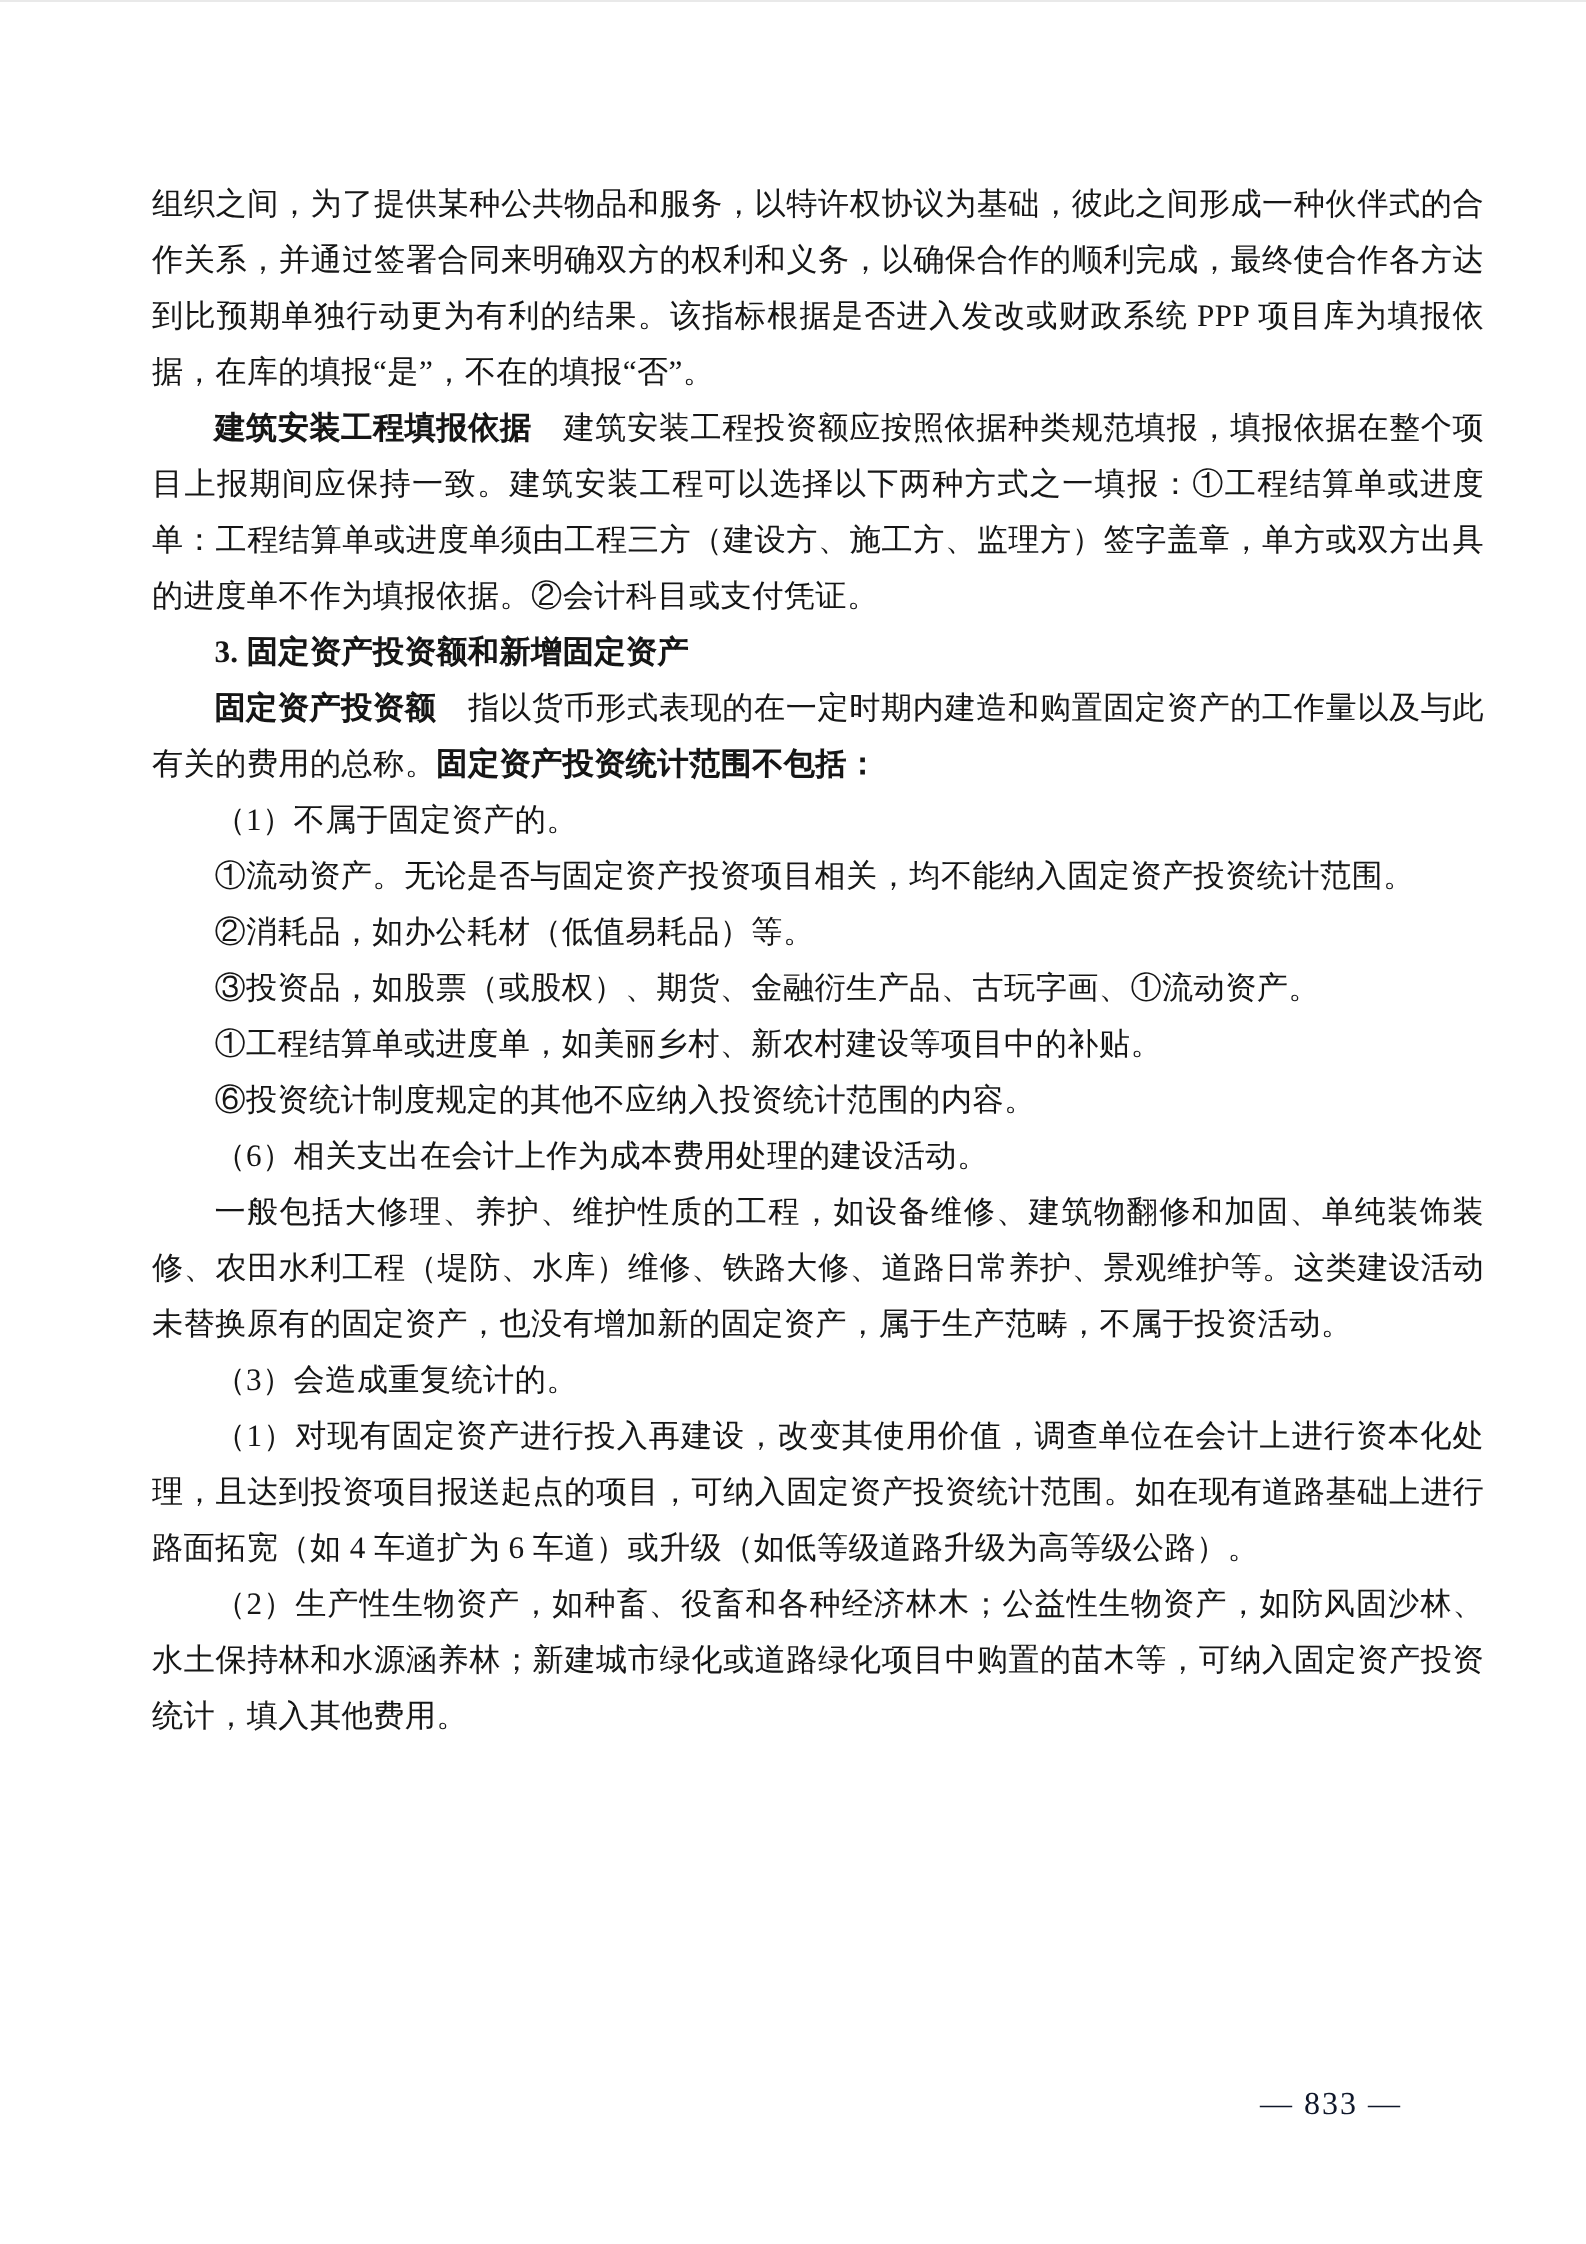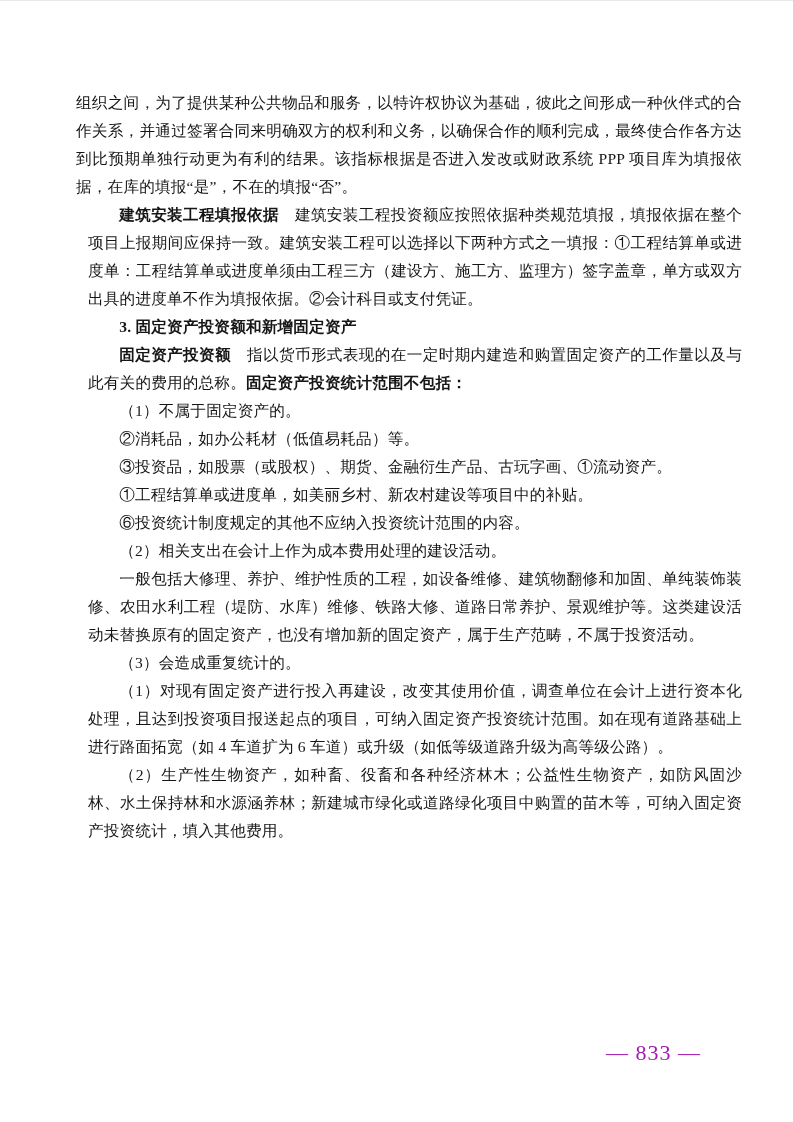--- a/index.html
+++ b/index.html
@@ -27,48 +27,48 @@
     margin: 0;
     font-size: 15.6px;
     line-height: 28px;
     text-align: justify;
     text-justify: inter-ideograph;
     letter-spacing: 0.2px;
     word-break: break-all;
   }
   .para.indent {
     text-indent: 2em;
-    margin-left: 12px;
   }
   .run { font-weight: 400; }
   .run.bold { font-weight: 700; }
   .page-footer {
     position: absolute;
     top: 1040px;
     right: 92px;
-    font-size: 22px;
+    font-size: 16px;
     line-height: 24px;
-    color: #a21caf;
+    color: #0f172a;
     letter-spacing: 1px;
     white-space: pre;
   }
 </style>
 </head>
 <body>
 
 <main class="page-body">
     <p class="para"><span class="run">组织之间，为了提供某种公共物品和服务，以特许权协议为基础，彼此之间形成一种伙伴式的合作关系，并通过签署合同来明确双方的权利和义务，以确保合作的顺利完成，最终使合作各方达到比预期单独行动更为有利的结果。该指标根据是否进入发改或财政系统 PPP 项目库为填报依据，在库的填报“是”，不在的填报“否”。</span></p>
     <p class="para indent"><span class="run bold">建筑安装工程填报依据</span><span class="run">　建筑安装工程投资额应按照依据种类规范填报，填报依据在整个项目上报期间应保持一致。建筑安装工程可以选择以下两种方式之一填报：①工程结算单或进度单：工程结算单或进度单须由工程三方（建设方、施工方、监理方）签字盖章，单方或双方出具的进度单不作为填报依据。②会计科目或支付凭证。</span></p>
     <p class="para indent"><span class="run bold">3. 固定资产投资额和新增固定资产</span></p>
     <p class="para indent"><span class="run bold">固定资产投资额</span><span class="run">　指以货币形式表现的在一定时期内建造和购置固定资产的工作量以及与此有关的费用的总称。</span><span class="run bold">固定资产投资统计范围不包括：</span></p>
     <p class="para indent"><span class="run">（1）不属于固定资产的。</span></p>
+    <p class="para indent"><span class="run">①流动资产。无论是否与固定资产投资项目相关，均不能纳入固定资产投资统计范围。</span></p>
     <p class="para indent"><span class="run">②消耗品，如办公耗材（低值易耗品）等。</span></p>
     <p class="para indent"><span class="run">③投资品，如股票（或股权）、期货、金融衍生产品、古玩字画、①流动资产。</span></p>
     <p class="para indent"><span class="run">①工程结算单或进度单，如美丽乡村、新农村建设等项目中的补贴。</span></p>
     <p class="para indent"><span class="run">⑥投资统计制度规定的其他不应纳入投资统计范围的内容。</span></p>
-    <p class="para indent"><span class="run">（2）相关支出在会计上作为成本费用处理的建设活动。</span></p>
+    <p class="para indent"><span class="run">（6）相关支出在会计上作为成本费用处理的建设活动。</span></p>
     <p class="para indent"><span class="run">一般包括大修理、养护、维护性质的工程，如设备维修、建筑物翻修和加固、单纯装饰装修、农田水利工程（堤防、水库）维修、铁路大修、道路日常养护、景观维护等。这类建设活动未替换原有的固定资产，也没有增加新的固定资产，属于生产范畴，不属于投资活动。</span></p>
     <p class="para indent"><span class="run">（3）会造成重复统计的。</span></p>
     <p class="para indent"><span class="run">（1）对现有固定资产进行投入再建设，改变其使用价值，调查单位在会计上进行资本化处理，且达到投资项目报送起点的项目，可纳入固定资产投资统计范围。如在现有道路基础上进行路面拓宽（如 4 车道扩为 6 车道）或升级（如低等级道路升级为高等级公路）。</span></p>
     <p class="para indent"><span class="run">（2）生产性生物资产，如种畜、役畜和各种经济林木；公益性生物资产，如防风固沙林、水土保持林和水源涵养林；新建城市绿化或道路绿化项目中购置的苗木等，可纳入固定资产投资统计，填入其他费用。</span></p>
   </main>
 
 <div class="page-footer">— 833 —</div>
 
 </body></html>

